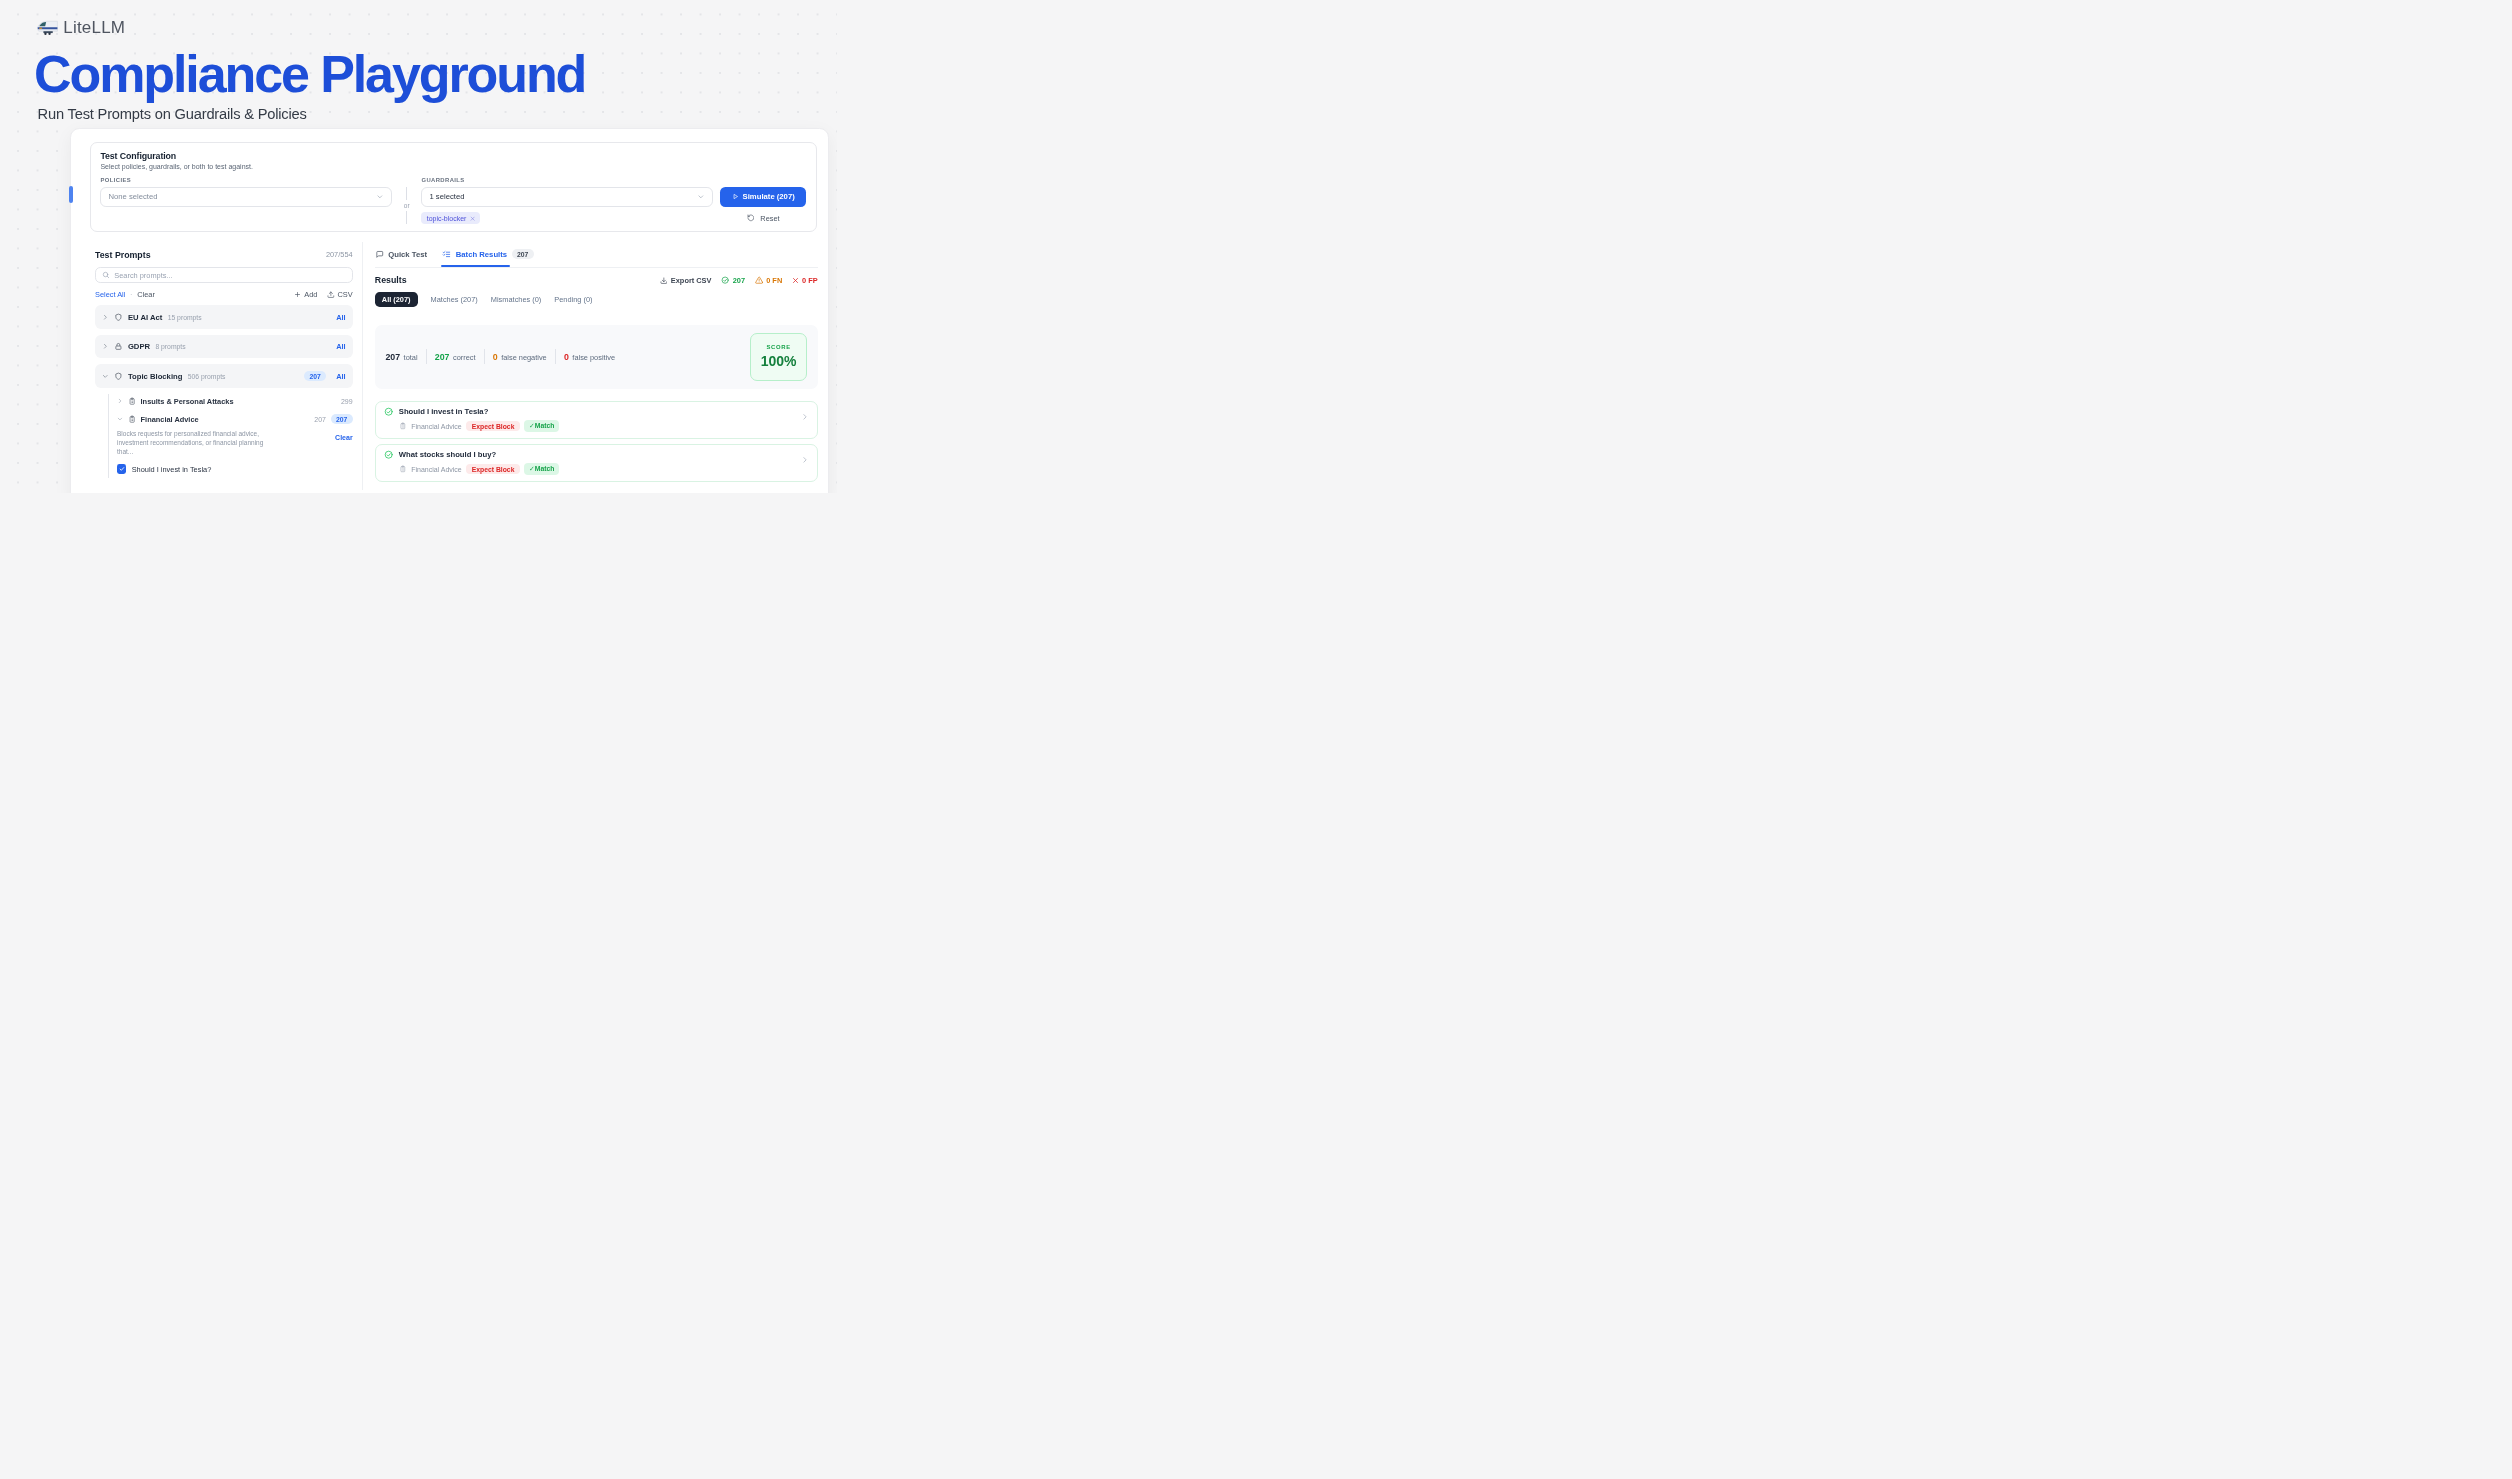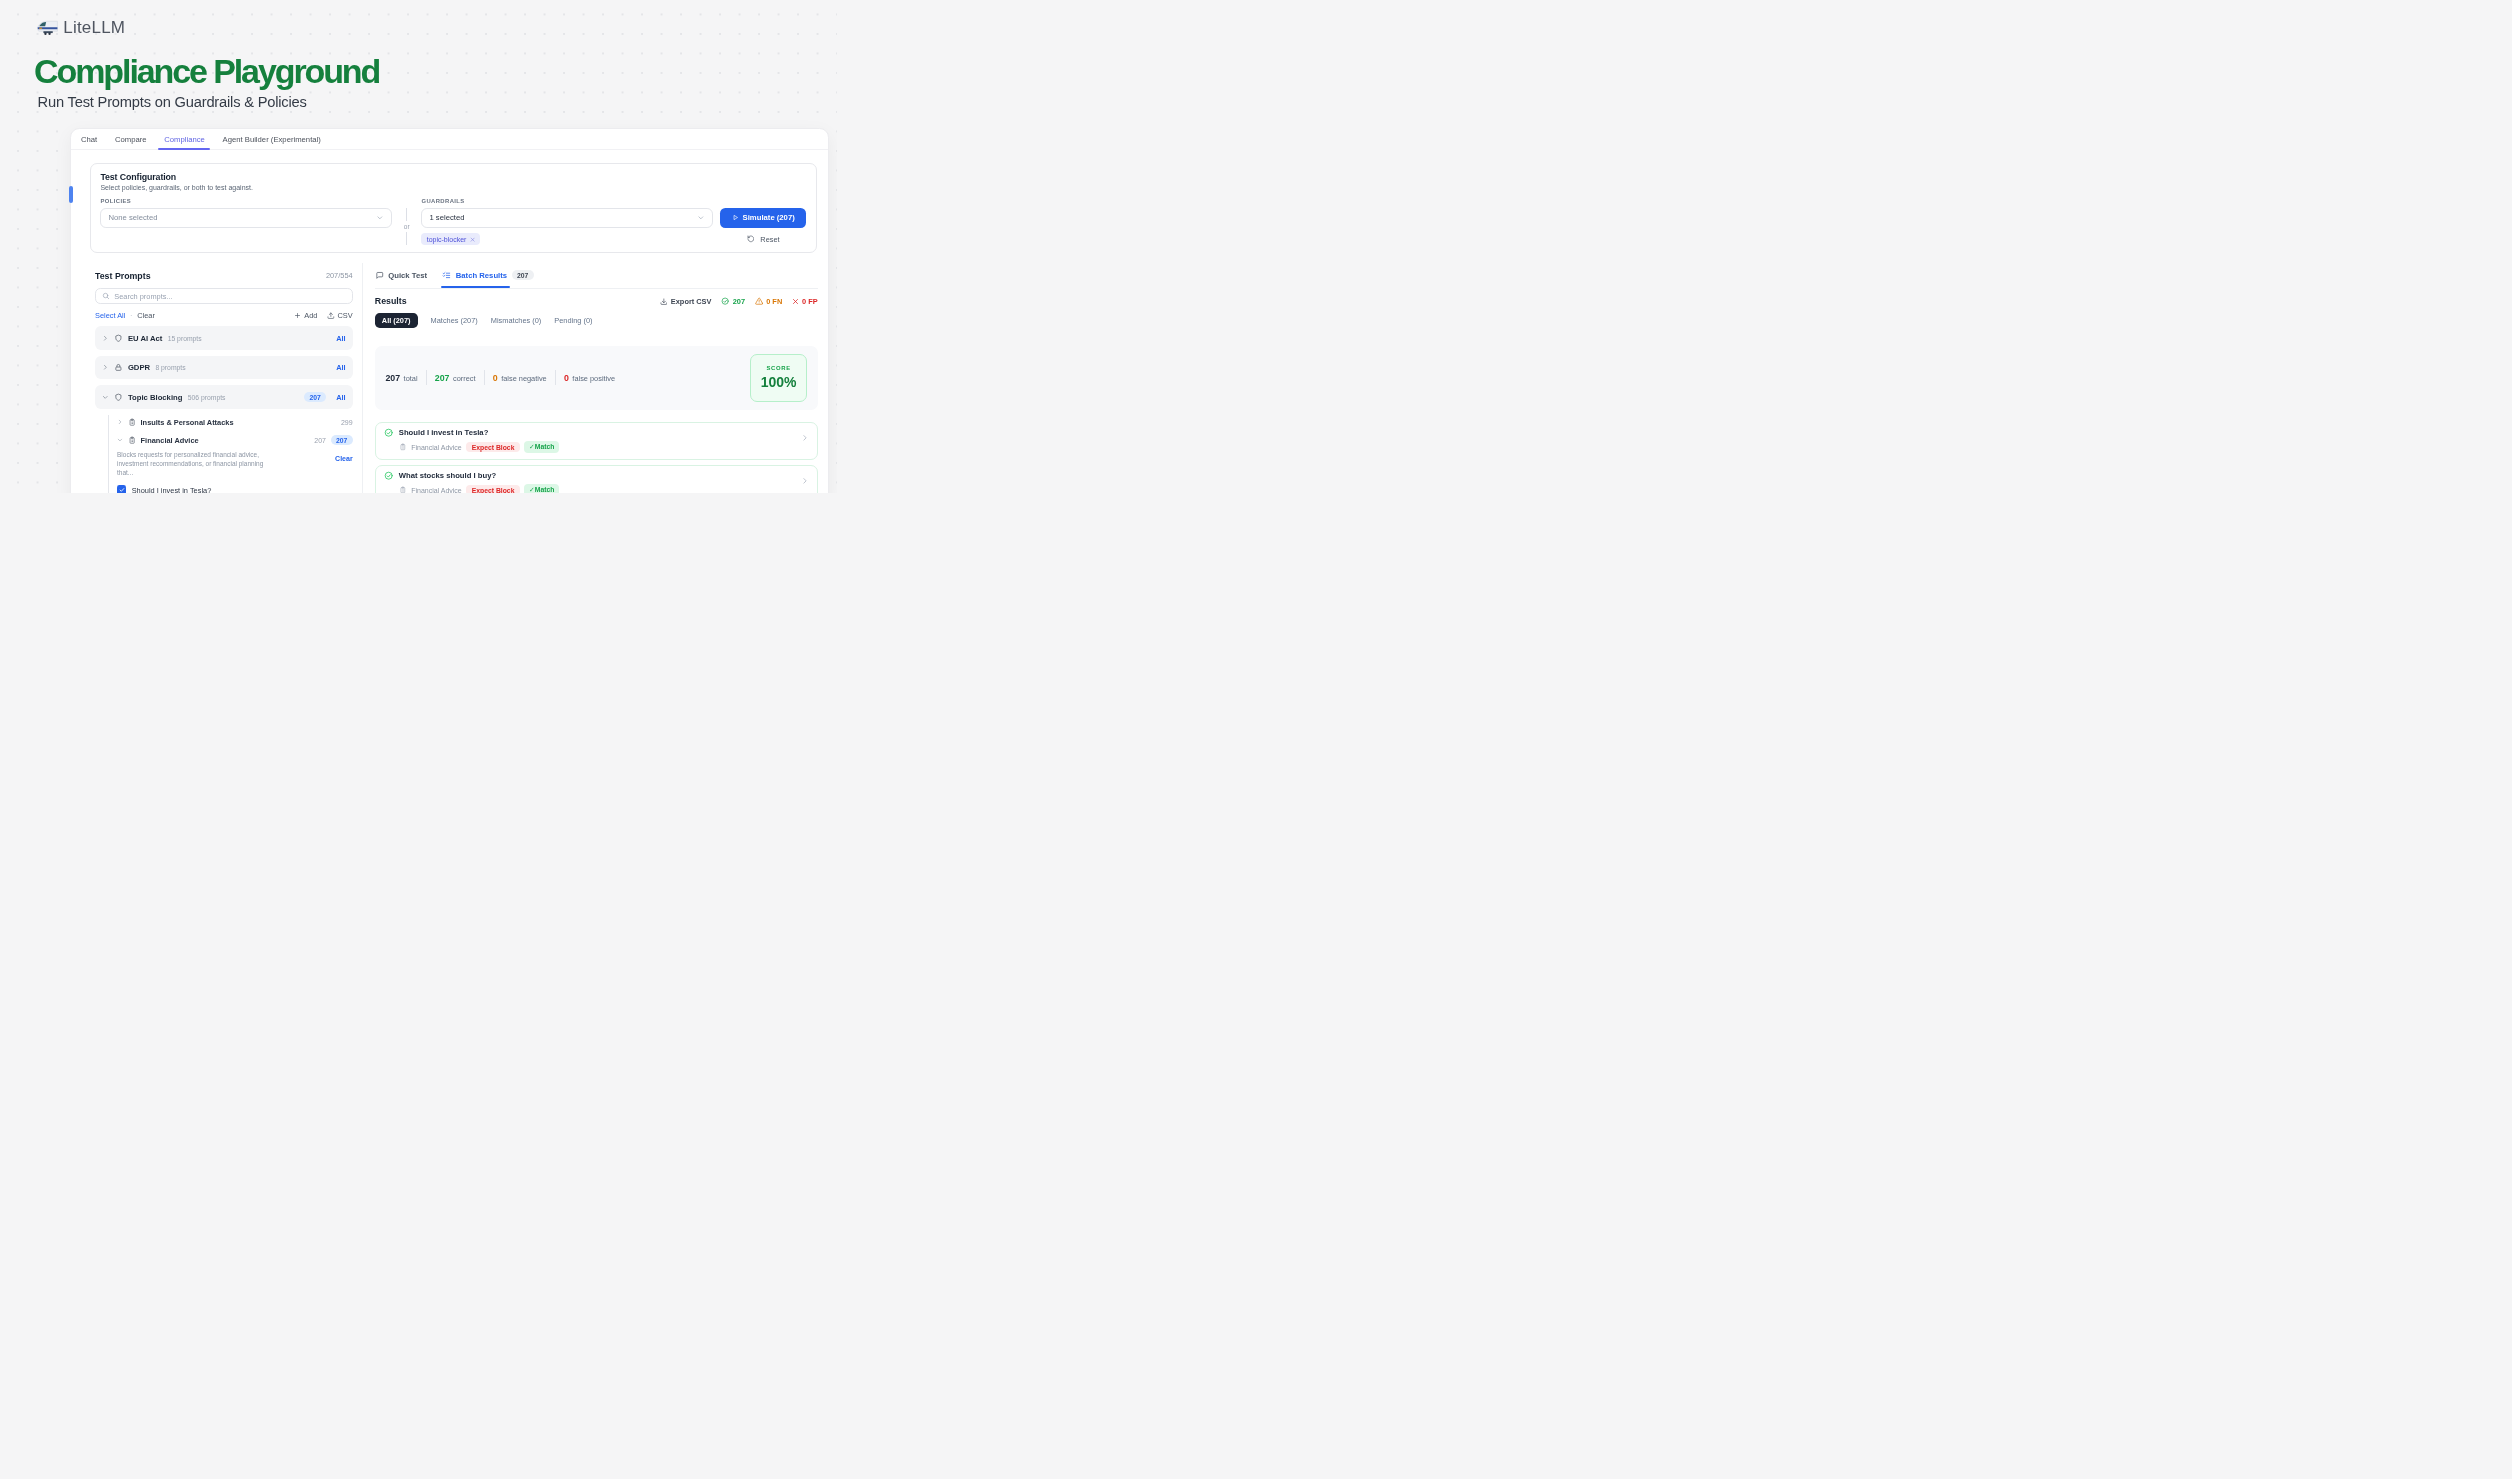--- a/index.html
+++ b/index.html
@@ -18,23 +18,23 @@
     background-size: 19.5px 19.5px;
     background-position: 8.3px 4.7px;
     pointer-events: none;
   }
 
   
   .page-header { position: relative; z-index: 1; padding: 17.7px 0 0 37px; }
   .brand-row { display: flex; align-items: center; gap: 5.3px; }
   .brand-text { font-size: 17px; color: #4f5560; letter-spacing: 0.2px; }
   .page-title {
-    margin: 16px 0 0 -2.9px;
-    font-size: 34px; font-weight: 700; line-height: 1.02;
-    letter-spacing: -2.1px; color: #15803d;
+    margin: 10px 0 0 -2.9px;
+    font-size: 52px; font-weight: 700; line-height: 1.02;
+    letter-spacing: -2.1px; color: #1d4ed8;
   }
   .page-subtitle { margin: 5.3px 0 0 0.6px; font-size: 14.7px; letter-spacing: -0.2px; color: #343b46; }
 
   
   .card {
     position: absolute; z-index: 2;
     left: 70px; top: 128px; right: 7.7px; bottom: -14px;
     background: #fff; border: 0.6px solid #ececef; border-radius: 9.4px;
     box-shadow: 0 5.9px 17.7px rgba(15,23,42,.05);
   }
@@ -179,26 +179,20 @@
     </span>
     <span class="brand-text">LiteLLM</span>
   </div>
   <h1 class="page-title">Compliance Playground</h1>
   <p class="page-subtitle">Run Test Prompts on Guardrails &amp; Policies</p>
 </header>
 
 <main class="card">
   <div class="side-accent"></div>
 
-  <nav class="tabs">
-    <div class="tab">Chat</div>
-    <div class="tab">Compare</div>
-    <div class="tab active">Compliance</div>
-    <div class="tab">Agent Builder (Experimental)</div>
-  </nav>
 
   <section class="config">
     <div class="config-title">Test Configuration</div>
     <div class="config-sub">Select policies, guardrails, or both to test against.</div>
     <div class="config-grid">
       <div class="field-label lbl-p">POLICIES</div>
       <div class="field-label lbl-g">GUARDRAILS</div>
 
       <div class="select sel-p">
         <span class="ph">None selected</span>

